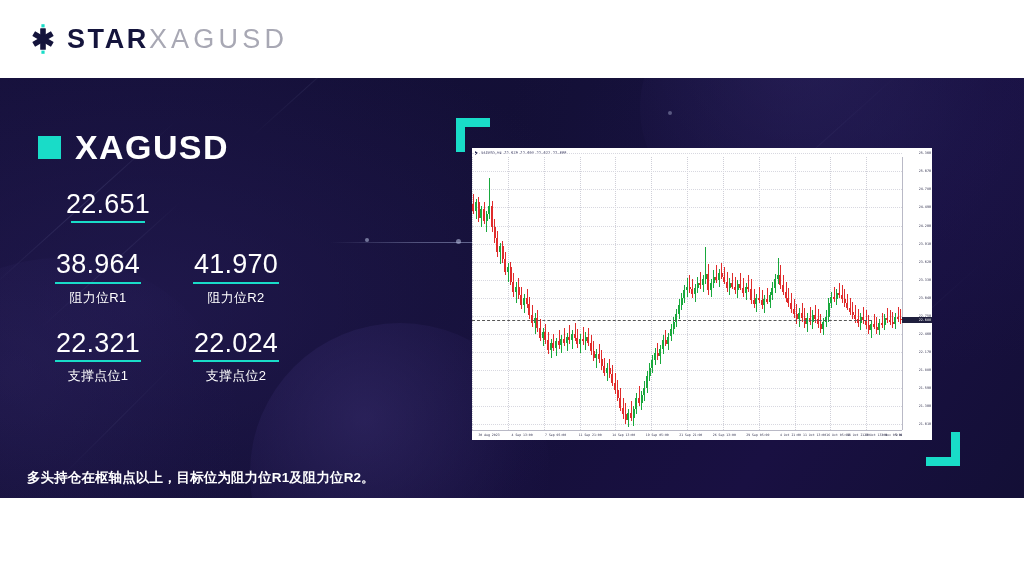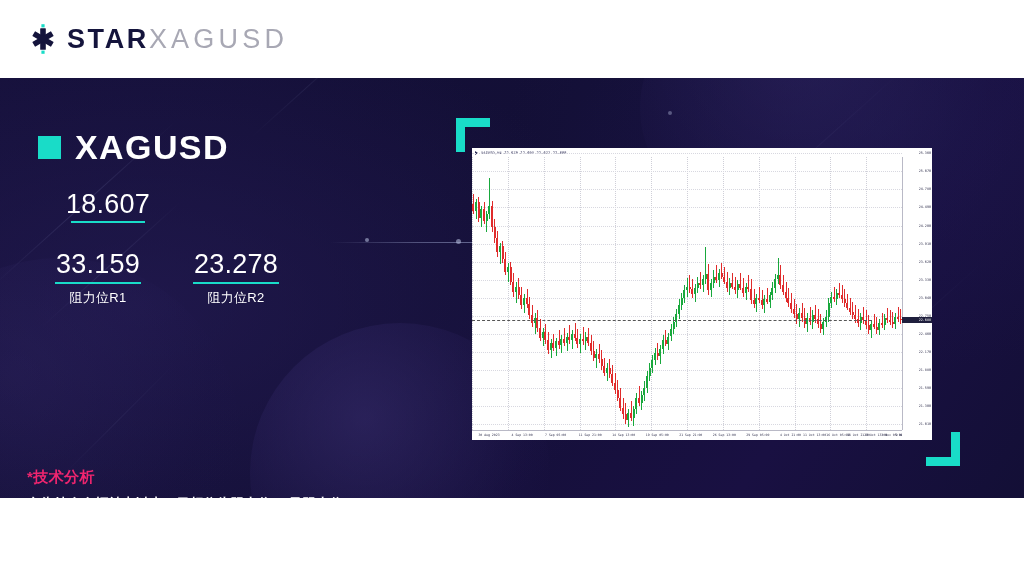--- a/index.html
+++ b/index.html
@@ -153,40 +153,51 @@
     <div class="dot" style="left:905px; top:96px; width:3px; height:3px; opacity:.6;"></div>
 
     <div class="title-row">
       <span class="title-sq"></span>
       <span class="title-txt">XAGUSD</span>
     </div>
 
     <div class="levels">
       <div class="lv-row">
         <div class="lv lv-pivot">
-          <div class="lv-val">18.607</div>
+          <div class="lv-val">22.651</div>
           <div class="lv-rule w-pivot"></div>
         </div>
       </div>
       <div class="lv-row" style="margin-top:8px;">
         <div class="lv lv-cell">
-          <div class="lv-val">33.159</div>
+          <div class="lv-val">38.964</div>
           <div class="lv-rule"></div>
           <div class="lv-lbl">阻力位R1</div>
         </div>
         <div class="lv lv-cell">
-          <div class="lv-val">23.278</div>
+          <div class="lv-val">41.970</div>
           <div class="lv-rule"></div>
           <div class="lv-lbl">阻力位R2</div>
         </div>
       </div>
+      <div class="lv-row" style="margin-top:8px;">
+        <div class="lv lv-cell">
+          <div class="lv-val">22.321</div>
+          <div class="lv-rule"></div>
+          <div class="lv-lbl">支撑点位1</div>
+        </div>
+        <div class="lv lv-cell">
+          <div class="lv-val">22.024</div>
+          <div class="lv-rule"></div>
+          <div class="lv-lbl">支撑点位2</div>
+        </div>
+      </div>
     </div>
 
     <div class="analysis">
-      <div class="an-head">*技术分析</div>
       <div class="an-line">多头持仓在枢轴点以上，目标位为阻力位R1及阻力位R2。</div>
 
     </div>
 
     <div class="corner" style="left:456px; top:40px; width:34px; height:34px;">
       <i style="left:0; top:0; width:34px; height:9px;"></i>
       <i style="left:0; top:0; width:9px; height:34px;"></i>
     </div>
     <div class="corner" style="left:926px; top:354px; width:34px; height:34px;">
       <i style="left:0; bottom:0; width:34px; height:9px;"></i>

